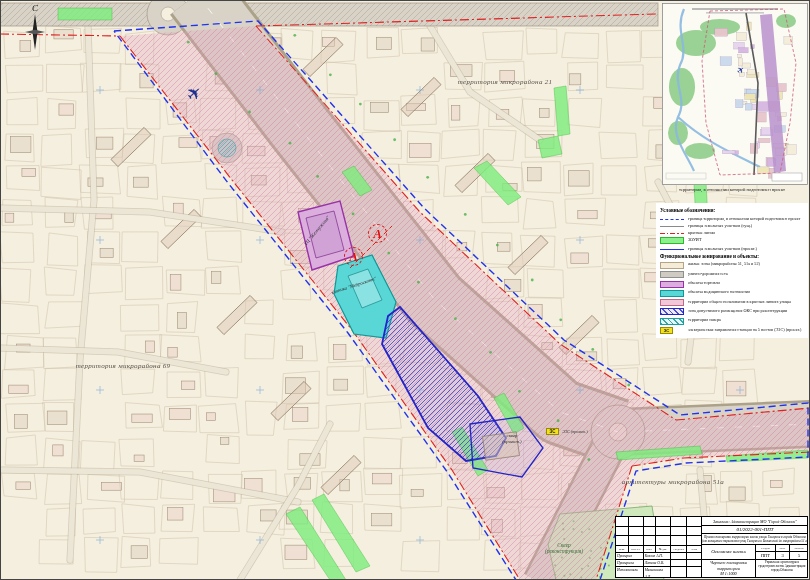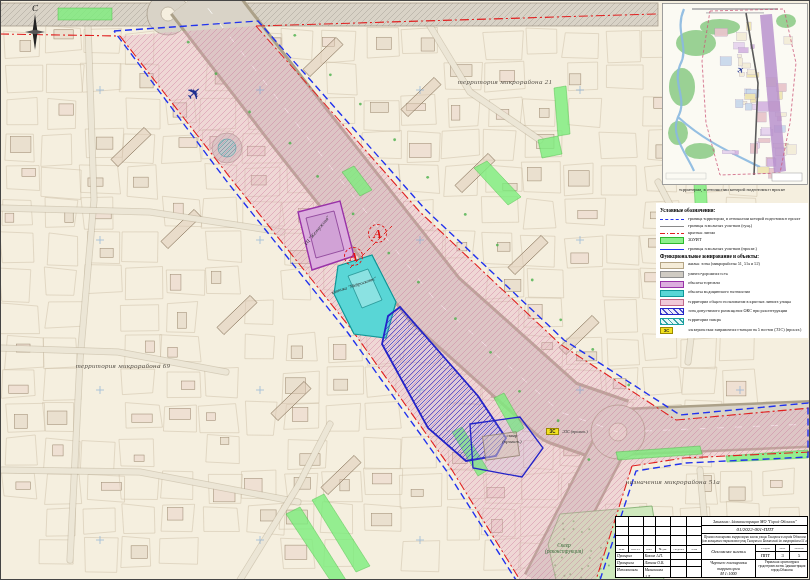--- a/index.html
+++ b/index.html
@@ -635,21 +635,21 @@
   <div class="compass">
     <div class="compass-n">С</div>
     <svg width="30" height="40">
       <path d="M15,1 L17.5,19 L15,37 L12.5,19 Z" fill="#222"></path>
       <path d="M5,19 L15,16.8 L25,19 L15,21.2 Z" fill="#555"></path>
     </svg>
   </div>
 
   <div class="mlabel terr" style="left:440px;top:78px;width:130px">территория микрорайона 21</div>
   <div class="mlabel terr" style="left:58px;top:362px;width:130px">территория микрорайона 69</div>
-  <div class="mlabel terr" style="left:606px;top:478px;width:134px">назначения микрорайона 51а</div>
+  <div class="mlabel terr" style="left:606px;top:478px;width:134px">архитектуры микрорайона 51а</div>
 
   <div class="mlabel objl rot50" style="left:284px;top:228px;width:66px">ТЦ "Жемчужина"</div>
   <div class="mlabel objl rot18" style="left:330px;top:283px;width:48px">клиника "Медросконт"</div>
   <div class="mlabel objl" style="left:488px;top:433px;width:48px">
     <div>сквер</div>
     <div>(проект.)</div>
   </div>
   <div class="mlabel green-lbl" style="left:524px;top:542px;width:80px;font-size:5.4px">
     <div>Сквер</div>
     <div>(реконструкция)</div>

